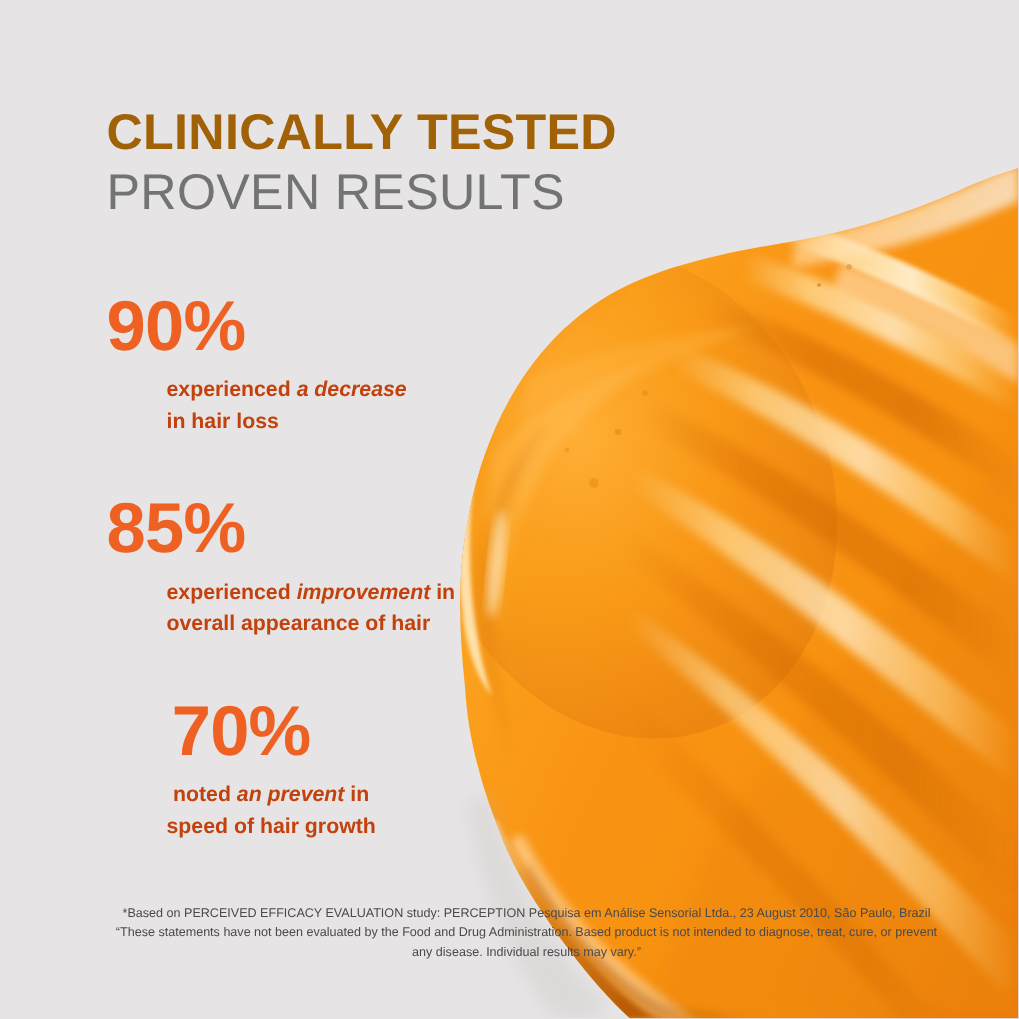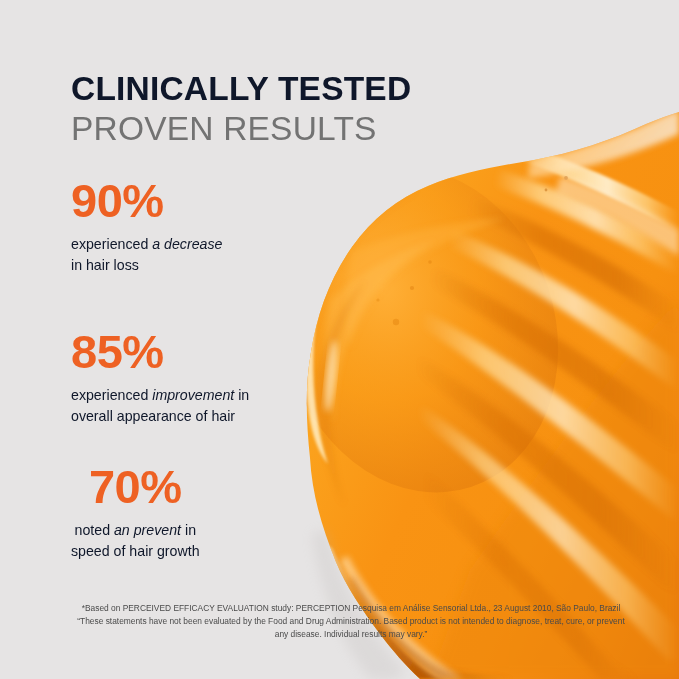--- a/index.html
+++ b/index.html
@@ -37,58 +37,59 @@
   #headline-block {
     position: absolute;
     left: 71px;
     top: 69px;
     z-index: 5;
   }
   .headline-line-1 {
     font-size: 33.5px;
     font-weight: 700;
     letter-spacing: 0.2px;
-    color: #0f172a;
+    color: #a16207;
     line-height: 1.18;
     white-space: nowrap;
   }
   .headline-line-2 {
     font-size: 33.5px;
     font-weight: 400;
     letter-spacing: 0.2px;
     color: #737373;
     line-height: 1.18;
     white-space: nowrap;
   }
 
   
   .stat-block {
     position: absolute;
     left: 71px;
     z-index: 5;
   }
-  #stat-block-0 { top: 176px; }
+  #stat-block-0 { top: 192px; }
   #stat-block-1 { top: 327px; }
   #stat-block-2 { top: 462px; text-align: center; }
 
   .stat-value {
     font-size: 47px;
     font-weight: 700;
     color: #ee6123;
     line-height: 1.05;
     letter-spacing: -0.5px;
     margin: 0 0 9px 0;
     white-space: nowrap;
   }
   .stat-desc {
     font-size: 14.2px;
-    font-weight: 400;
-    color: #0f172a;
+    font-weight: 700;
+    color: #c2410c;
     line-height: 1.45;
     white-space: nowrap;
+    margin-left: 40px;
   }
   .stat-desc em {
     font-style: italic;
   }
 
   
   #footnote {
     position: absolute;
     left: 71px;
     top: 602px;

